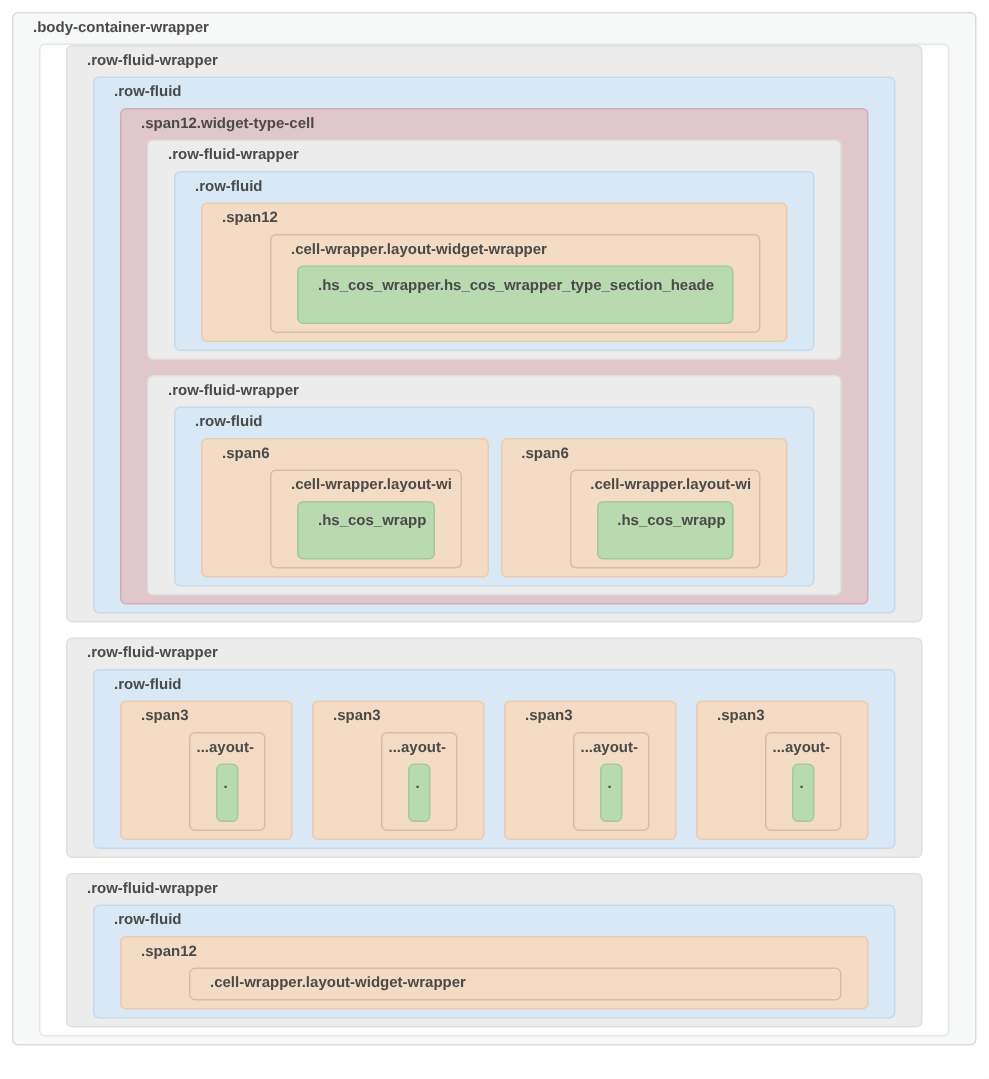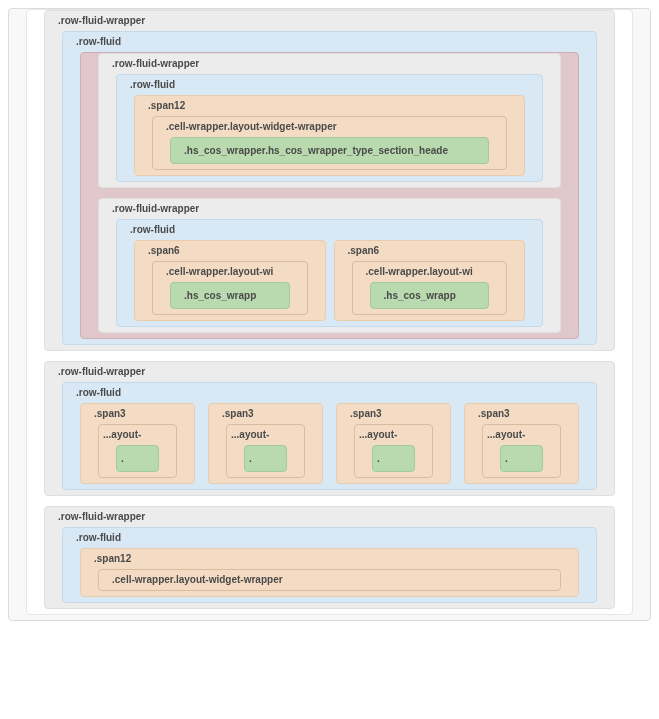--- a/index.html
+++ b/index.html
@@ -26,56 +26,58 @@
     font-weight: bold;
     color: var(--label-color);
     white-space: nowrap;
     overflow: hidden;
   }
   .lbl.center {
     padding: 0 4px;
     text-align: left;
   }
   .box.leaf .lbl {
-    height: 25px;
+    height: 37px;
     line-height: 25px;
   }
   .kids {
     display: flex;
     flex-direction: column;
     gap: 10px;
     padding: 0 17px 5px 17px;
   }
   .kids.row { flex-direction: row; }
   .flex1 { flex: 1; min-width: 0; }
 
   .t-outer { background: var(--outer-bg);  border-color: var(--outer-border); }
   .t-white { background: var(--white-bg);  border-color: var(--white-border); }
   .t-gray  { background: var(--gray-bg);   border-color: var(--gray-border); }
   .t-blue  { background: var(--blue-bg);   border-color: var(--blue-border); }
   .t-pink  { background: var(--pink-bg);   border-color: var(--pink-border); }
   .t-peach { background: var(--peach-bg);  border-color: var(--peach-border); }
-  .t-cell  { background: transparent;      border-color: var(--cell-border); }
+  .t-cell  { background: transparent;      border-color: var(--cell-border); margin-left: 28px; }
   .t-green { background: var(--green-bg);  border-color: var(--green-border); }
 </style>
 </head>
 <body>
 
 <div id="page">
     <div class="box t-outer">
+      <div class="lbl">.body-container-wrapper</div>
       <div class="kids">
         <div class="box t-white">
           <div class="kids">
             <div class="box t-gray">
               <div class="lbl">.row-fluid-wrapper</div>
               <div class="kids">
                 <div class="box t-blue">
                   <div class="lbl">.row-fluid</div>
                   <div class="kids">
                     <div class="box t-pink">
+                      <div class="lbl">.span12.widget-type-cell</div>
                       <div class="kids">
                         <div class="box t-gray">
                           <div class="lbl">.row-fluid-wrapper</div>
                           <div class="kids">
                             <div class="box t-blue">
                               <div class="lbl">.row-fluid</div>
                               <div class="kids">
                                 <div class="box t-peach">
                                   <div class="lbl">.span12</div>
                                   <div class="kids">

